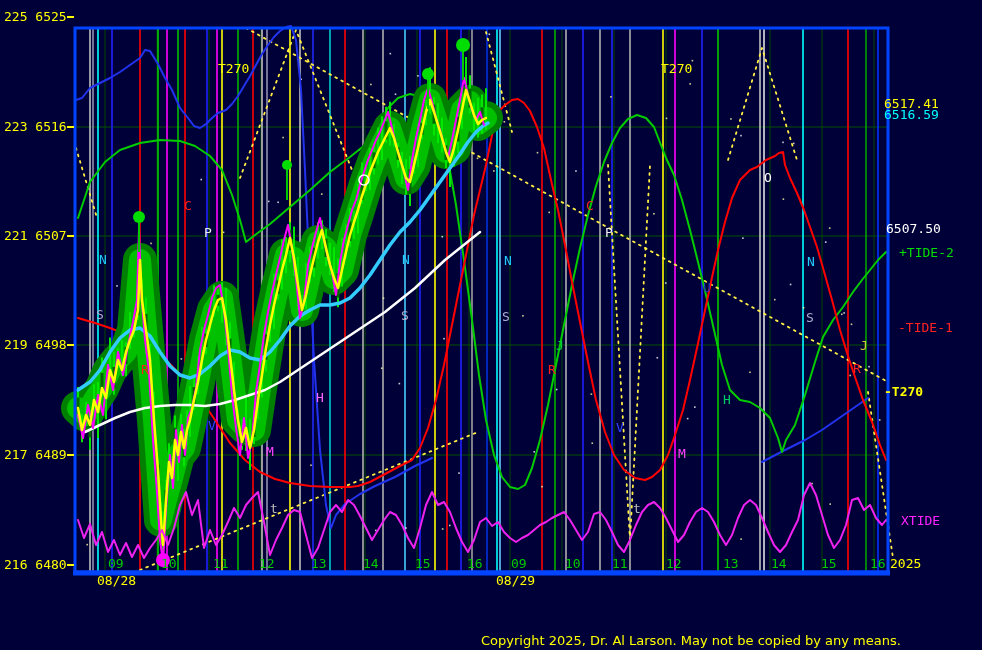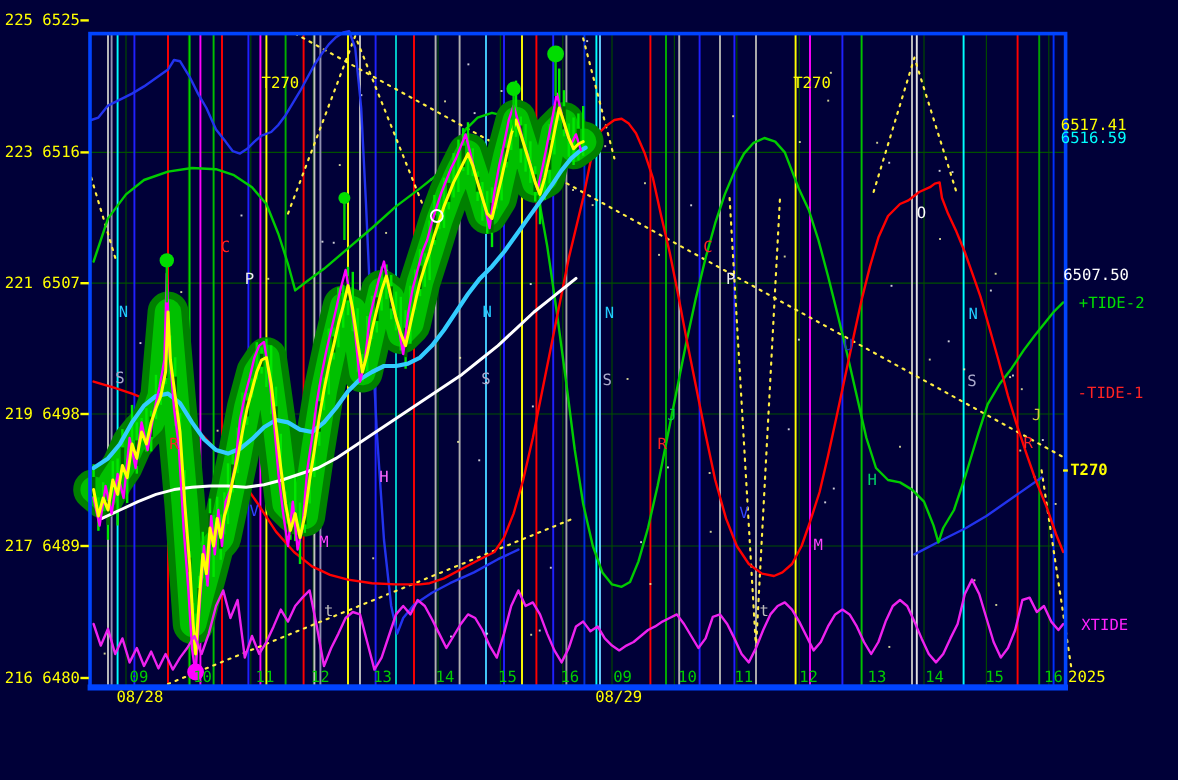--- a/index.html
+++ b/index.html
@@ -414,13 +414,14 @@
       <text x="612" y="568" fill="#00cc00" font-size="13" font-family="&quot;DejaVu Sans Mono&quot;,&quot;Liberation Mono&quot;,monospace" font-weight="normal">11</text>
       <text x="666" y="568" fill="#00cc00" font-size="13" font-family="&quot;DejaVu Sans Mono&quot;,&quot;Liberation Mono&quot;,monospace" font-weight="normal">12</text>
       <text x="723" y="568" fill="#00cc00" font-size="13" font-family="&quot;DejaVu Sans Mono&quot;,&quot;Liberation Mono&quot;,monospace" font-weight="normal">13</text>
       <text x="771" y="568" fill="#00cc00" font-size="13" font-family="&quot;DejaVu Sans Mono&quot;,&quot;Liberation Mono&quot;,monospace" font-weight="normal">14</text>
       <text x="821" y="568" fill="#00cc00" font-size="13" font-family="&quot;DejaVu Sans Mono&quot;,&quot;Liberation Mono&quot;,monospace" font-weight="normal">15</text>
       <text x="870" y="568" fill="#00cc00" font-size="13" font-family="&quot;DejaVu Sans Mono&quot;,&quot;Liberation Mono&quot;,monospace" font-weight="normal">16</text>
       <text x="97" y="585" fill="#ffff00" font-size="13" font-family="&quot;DejaVu Sans Mono&quot;,&quot;Liberation Mono&quot;,monospace" font-weight="normal">08/28</text>
       <text x="496" y="585" fill="#ffff00" font-size="13" font-family="&quot;DejaVu Sans Mono&quot;,&quot;Liberation Mono&quot;,monospace" font-weight="normal">08/29</text>
     </svg>
 
+  <div class="copy">Copyright 2025, Dr. Al Larson. May not be copied by any means.</div>
 </div>
 
 </body></html>

